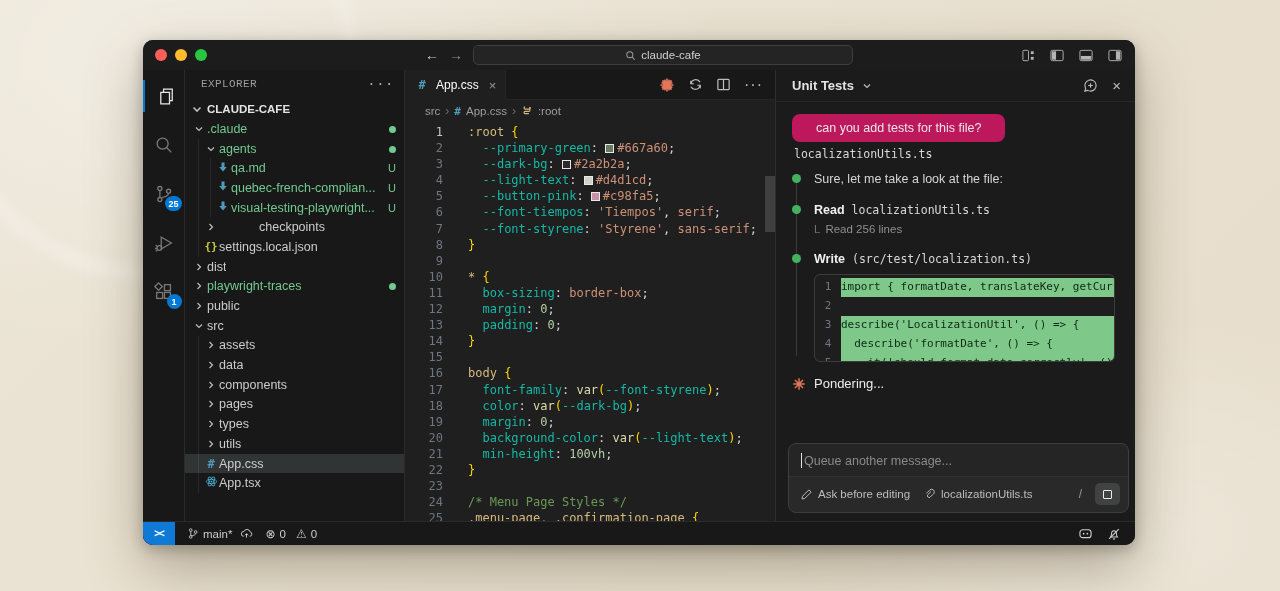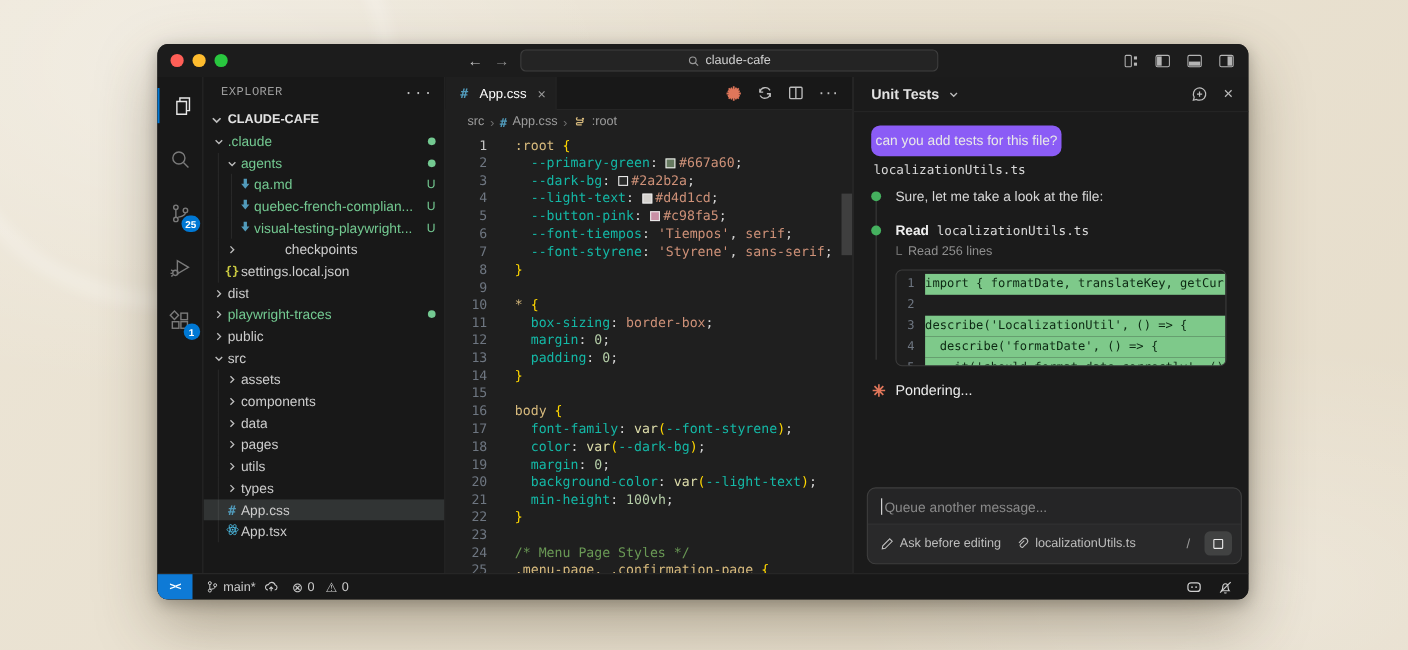--- a/index.html
+++ b/index.html
@@ -96,21 +96,21 @@
   .ed-scrollthumb { position:absolute; right:0; top:54px; width:10px; height:56px; background:#3f3f3f; }
 
   
   .panel { width:360px; flex:0 0 360px; background:#1b1b1b; border-left:1px solid #2e2e2e;
     display:flex; flex-direction:column; position:relative; min-width:0; }
   .panel-header { height:32px; display:flex; align-items:center; padding:0 14px 0 16px;
     border-bottom:1px solid #262626; color:#e3e3e3; font-size:13px; font-weight:bold; gap:7px; flex:0 0 32px; }
   .panel-header .ph-icons { margin-left:auto; display:flex; gap:14px; color:#bdbdbd; align-items:center; }
   .ph-close { font-size:15px; font-weight:normal; }
   .panel-body { flex:1; position:relative; overflow:hidden; font-size:12.5px; color:#d6d6d6; }
-  .user-bubble { margin:12px 16px 5px 16px; background:#8b5cf6; border-radius:8px; padding:7px 4px;
+  .user-bubble { margin:12px 16px 5px 16px; background:#be185d; border-radius:8px; padding:7px 24px;
     width:fit-content; max-width:300px; color:#e8e8e8; }
   .context-file { margin:2px 18px 10px 18px; font-size:10.5px; color:#7f7f7f; }
   .thread { position:relative; margin:4px 14px 0 16px; }
   .thread::before { content:""; position:absolute; left:4px; top:10px; bottom:6px; width:1px; background:#3a3a3a; }
   .msg-row { position:relative; padding-left:22px; margin-bottom:14px; line-height:1.35; }
   .msg-row .bullet { position:absolute; left:0; top:3px; width:9px; height:9px; border-radius:50%; background:#45b15f; }
   .tool-name { font-weight:bold; color:#efefef; }
   .mono { font-family:"DejaVu Sans Mono",monospace; font-size:11.5px; color:#d8d8d8; }
   .tool-sub { color:#8f8f8f; font-size:11.5px; margin-top:3px; }
   .tool-sub .branch-glyph { color:#6f6f6f; margin-right:5px; }
@@ -350,57 +350,57 @@
             </span>
             <span class="tlabel">assets</span>
           </div>
           <div class="trow" style="padding-left: 18px;">
             <span class="guide" style="left: 13px;"></span>
             <span class="chev">
               <svg width="12" height="12" viewBox="0 0 16 16" fill="none" stroke="currentColor" stroke-width="1.6">
                 <path d="M6 4l4 4-4 4"></path>
               </svg>
             </span>
+            <span class="tlabel">data</span>
+          </div>
+          <div class="trow" style="padding-left: 18px;">
+            <span class="guide" style="left: 13px;"></span>
+            <span class="chev">
+              <svg width="12" height="12" viewBox="0 0 16 16" fill="none" stroke="currentColor" stroke-width="1.6">
+                <path d="M6 4l4 4-4 4"></path>
+              </svg>
+            </span>
             <span class="tlabel">components</span>
           </div>
           <div class="trow" style="padding-left: 18px;">
             <span class="guide" style="left: 13px;"></span>
             <span class="chev">
               <svg width="12" height="12" viewBox="0 0 16 16" fill="none" stroke="currentColor" stroke-width="1.6">
                 <path d="M6 4l4 4-4 4"></path>
               </svg>
             </span>
-            <span class="tlabel">data</span>
-          </div>
-          <div class="trow" style="padding-left: 18px;">
-            <span class="guide" style="left: 13px;"></span>
-            <span class="chev">
-              <svg width="12" height="12" viewBox="0 0 16 16" fill="none" stroke="currentColor" stroke-width="1.6">
-                <path d="M6 4l4 4-4 4"></path>
-              </svg>
-            </span>
             <span class="tlabel">pages</span>
           </div>
           <div class="trow" style="padding-left: 18px;">
             <span class="guide" style="left: 13px;"></span>
             <span class="chev">
               <svg width="12" height="12" viewBox="0 0 16 16" fill="none" stroke="currentColor" stroke-width="1.6">
                 <path d="M6 4l4 4-4 4"></path>
               </svg>
             </span>
+            <span class="tlabel">types</span>
+          </div>
+          <div class="trow" style="padding-left: 18px;">
+            <span class="guide" style="left: 13px;"></span>
+            <span class="chev">
+              <svg width="12" height="12" viewBox="0 0 16 16" fill="none" stroke="currentColor" stroke-width="1.6">
+                <path d="M6 4l4 4-4 4"></path>
+              </svg>
+            </span>
             <span class="tlabel">utils</span>
-          </div>
-          <div class="trow" style="padding-left: 18px;">
-            <span class="guide" style="left: 13px;"></span>
-            <span class="chev">
-              <svg width="12" height="12" viewBox="0 0 16 16" fill="none" stroke="currentColor" stroke-width="1.6">
-                <path d="M6 4l4 4-4 4"></path>
-              </svg>
-            </span>
-            <span class="tlabel">types</span>
           </div>
           <div class="trow selected" style="padding-left: 18px;">
             <span class="guide" style="left: 13px;"></span>
             <span class="ficon css">#</span>
             <span class="tlabel">App.css</span>
           </div>
           <div class="trow" style="padding-left: 18px;">
             <span class="guide" style="left: 13px;"></span>
             <span class="ficon react"><svg width="13" height="13" viewBox="0 0 24 24" fill="none" stroke="#4fc1ea" stroke-width="1.3">
                 <circle cx="12" cy="12" r="1.6" fill="#4fc1ea" stroke="none"></circle>
@@ -508,20 +508,25 @@
             <span>Sure, let me take a look at the file:</span>
           </div>
           <div class="msg-row">
             <span class="bullet"></span>
             <span class="tool-name">Read</span>&nbsp;
             <span class="mono">localizationUtils.ts</span>
             <div class="tool-sub">
               <span class="branch-glyph">L</span><span>Read 256 lines</span>
             </div>
           </div>
+          <div class="msg-row" style="margin-bottom:12px;">
+            <span class="bullet"></span>
+            <span class="tool-name">Write</span>&nbsp;
+            <span class="mono">(src/test/localization.ts)</span>
+          </div>
           <div class="diffblock" id="diff-lines">
               <div class="drow"><span class="dln">1</span><span class="dtext added">import { formatDate, translateKey, getCurrencyS</span></div>
               <div class="drow"><span class="dln">2</span><span class="dtext"></span></div>
               <div class="drow"><span class="dln">3</span><span class="dtext added">describe('LocalizationUtil', () =&gt; {</span></div>
               <div class="drow"><span class="dln">4</span><span class="dtext added">  describe('formatDate', () =&gt; {</span></div>
               <div class="drow"><span class="dln">5</span><span class="dtext added">    it('should format date correctly', () =&gt; {</span></div>
             </div>
         </div>
 
         <div class="status-line">

